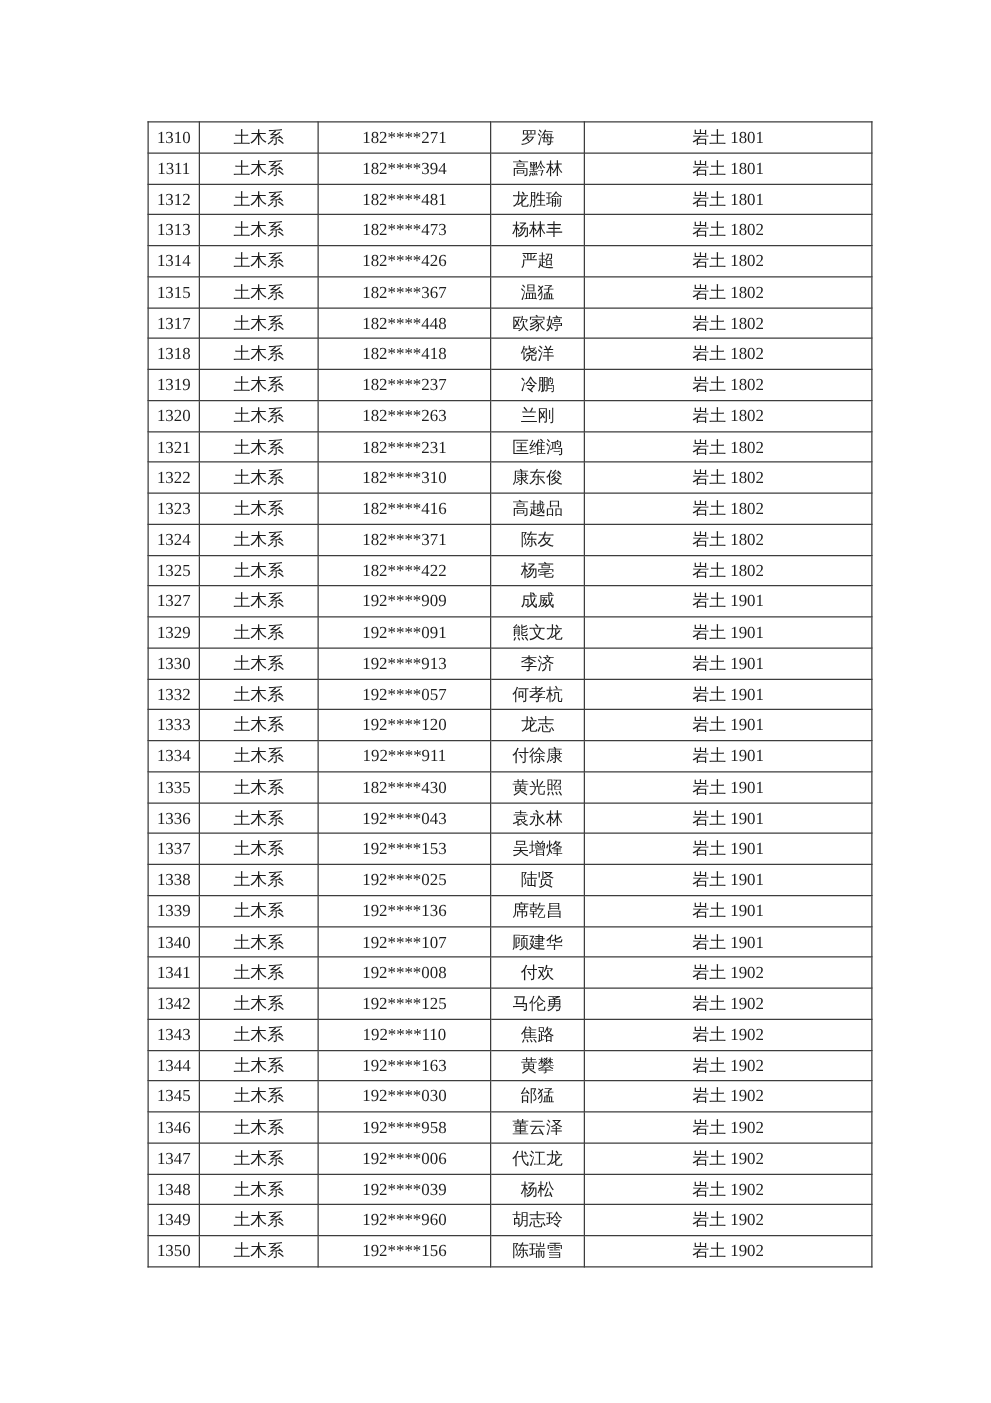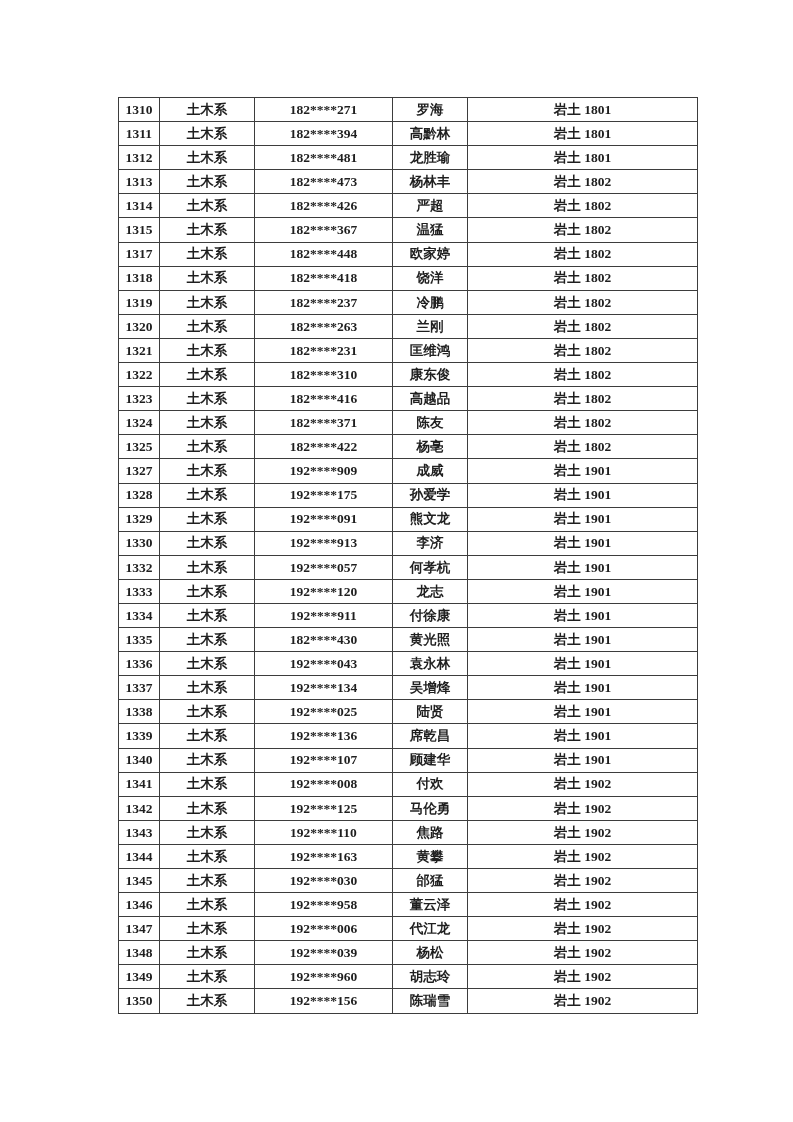--- a/index.html
+++ b/index.html
@@ -7,21 +7,20 @@
     padding: 0;
     background: #ffffff;
   }
   .page {
     position: relative;
     width: 715px;
     height: 1122px;
     background: #ffffff;
     overflow: hidden;
     font-family: "Liberation Serif", "DejaVu Serif", serif;
-    font-weight: bold;
   }
   table.roster {
     position: absolute;
     left: 118px;
     top: 97px;
     width: 579px;
     height: 917px;
     border-collapse: collapse;
     table-layout: fixed;
   }
@@ -161,27 +160,20 @@
           <td>岩土 1802</td>
         </tr>
         <tr>
           <td>1327</td>
           <td>土木系</td>
           <td>192****909</td>
           <td>成威</td>
           <td>岩土 1901</td>
         </tr>
         <tr>
-          <td>1328</td>
-          <td>土木系</td>
-          <td>192****175</td>
-          <td>孙爱学</td>
-          <td>岩土 1901</td>
-        </tr>
-        <tr>
           <td>1329</td>
           <td>土木系</td>
           <td>192****091</td>
           <td>熊文龙</td>
           <td>岩土 1901</td>
         </tr>
         <tr>
           <td>1330</td>
           <td>土木系</td>
           <td>192****913</td>
@@ -219,21 +211,21 @@
         <tr>
           <td>1336</td>
           <td>土木系</td>
           <td>192****043</td>
           <td>袁永林</td>
           <td>岩土 1901</td>
         </tr>
         <tr>
           <td>1337</td>
           <td>土木系</td>
-          <td>192****134</td>
+          <td>192****153</td>
           <td>吴增烽</td>
           <td>岩土 1901</td>
         </tr>
         <tr>
           <td>1338</td>
           <td>土木系</td>
           <td>192****025</td>
           <td>陆贤</td>
           <td>岩土 1901</td>
         </tr>

